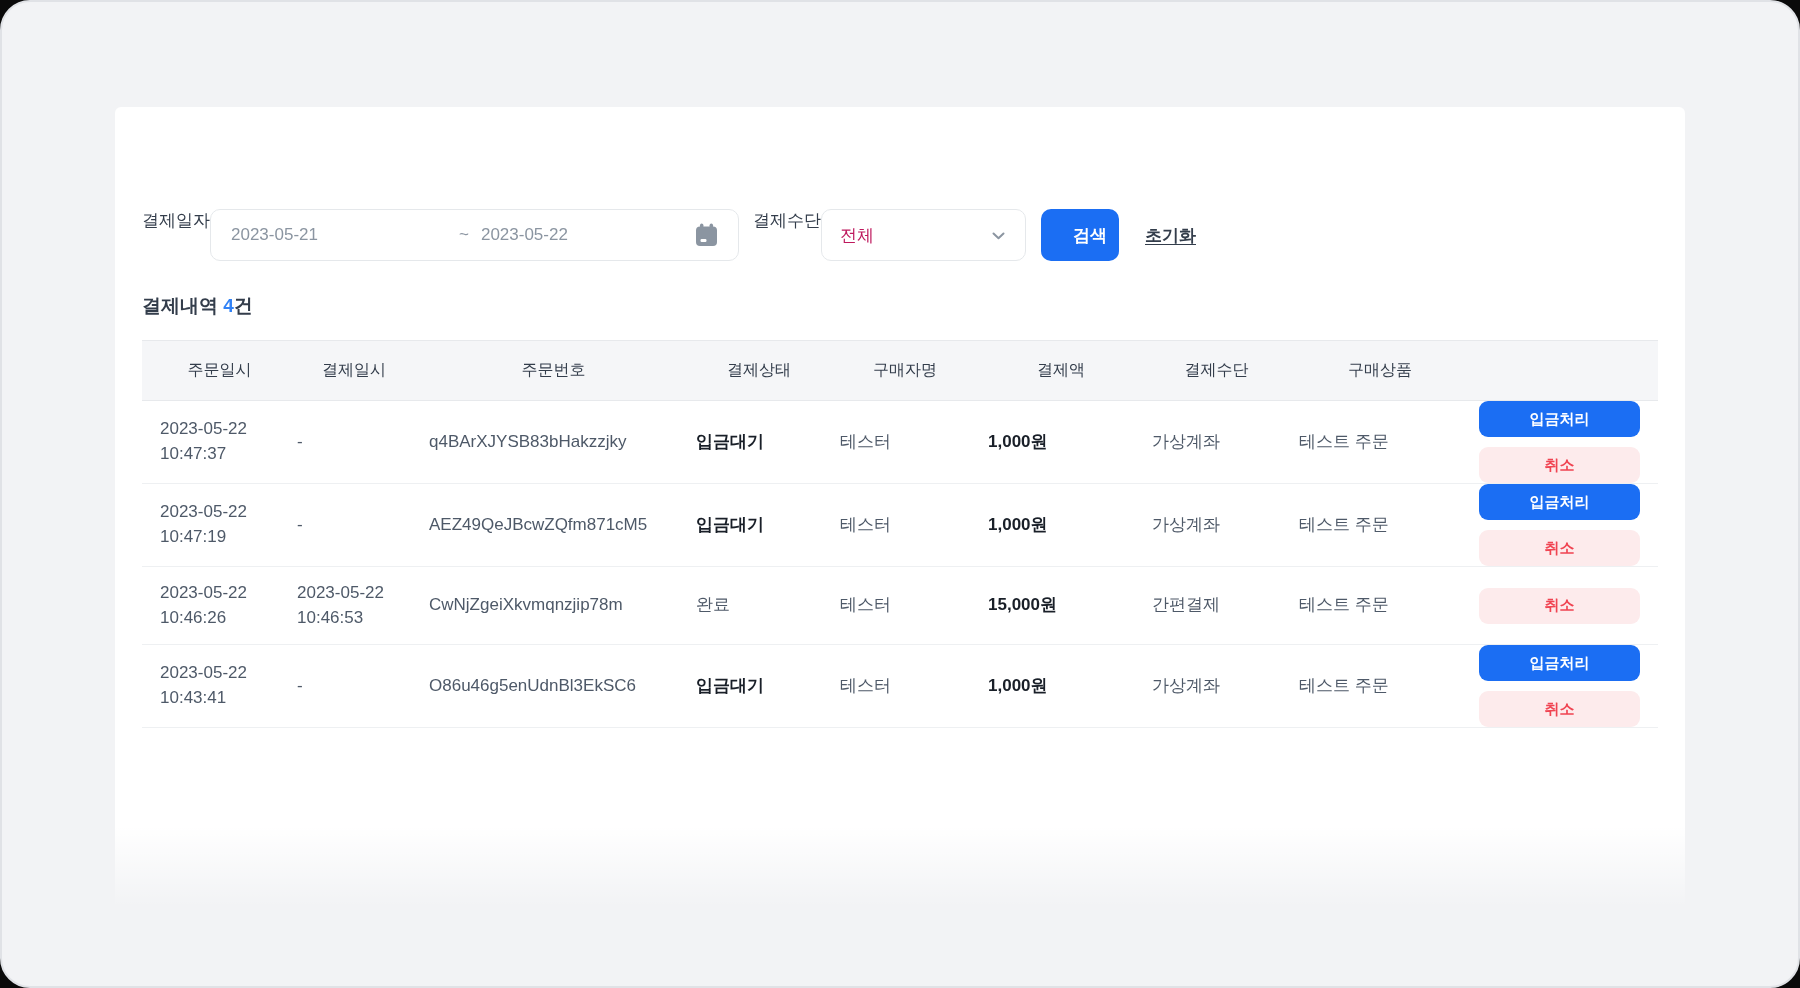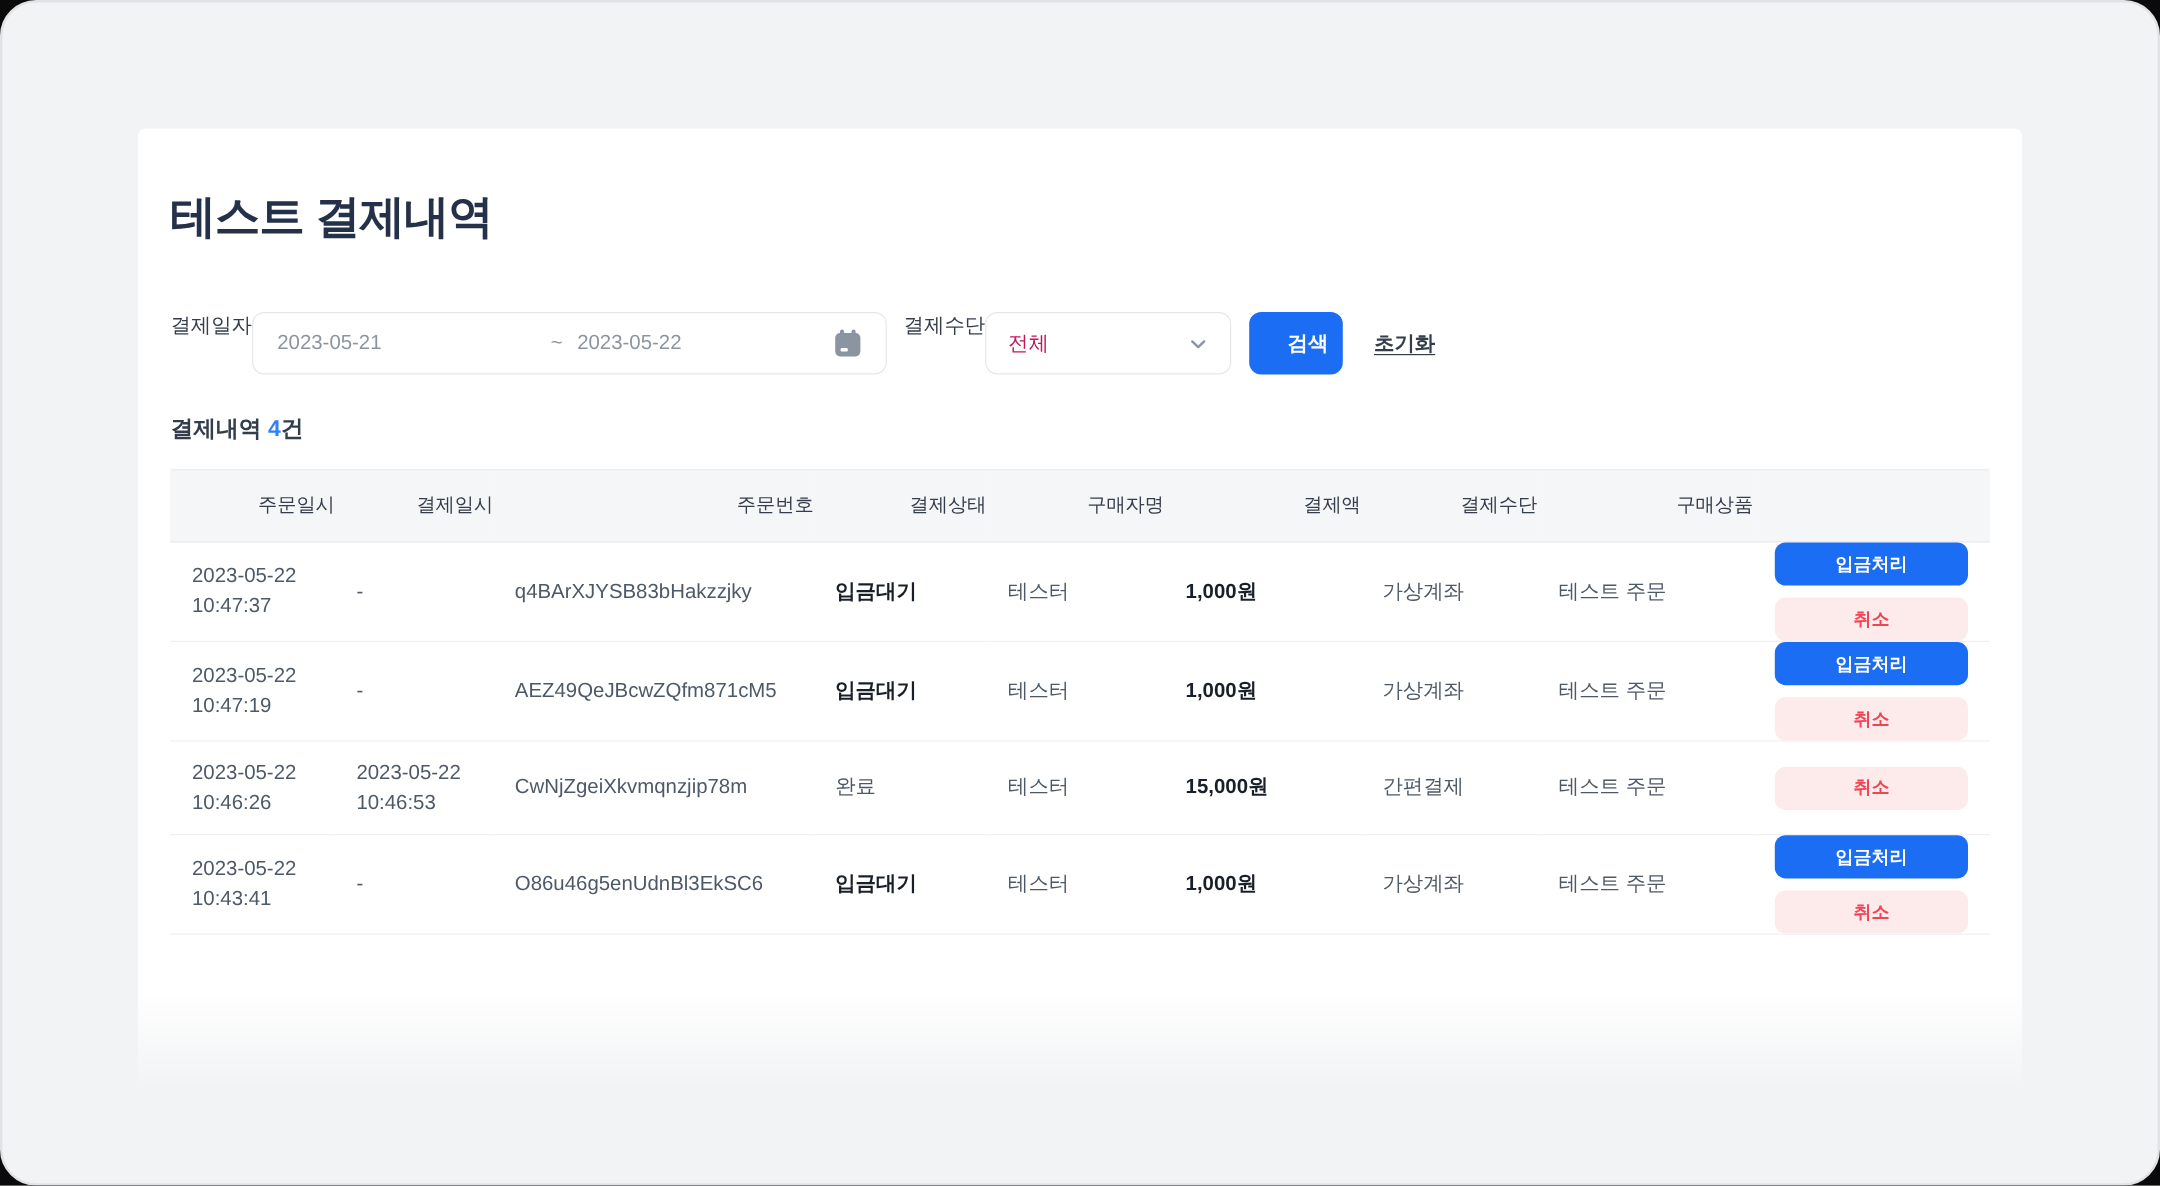--- a/index.html
+++ b/index.html
@@ -65,21 +65,21 @@
   .summary .count{color:var(--accent-blue);}
   
   table{
     width:100%;border-collapse:collapse;table-layout:fixed;margin-top:21px;
   }
   thead tr{
     background:#f5f6f8;
     border-top:1px solid #e7e9ec;border-bottom:1px solid #e7e9ec;
   }
   th{
-    height:60px;text-align:right;padding:0 0 0 18px;
+    height:60px;text-align:center;padding:0 0 0 18px;
     font-size:16px;font-weight:500;color:#333d4b;
   }
   tbody tr{border-bottom:1px solid #eef0f2;}
   td{
     height:78px;padding:0 0 0 18px;vertical-align:middle;
     font-size:17px;color:#4e5968;line-height:1.45;
   }
   .strong{font-weight:700;color:#191f28;}
   .amount{font-weight:700;color:#191f28;}
   .actions-cell{padding-right:18px;}
@@ -94,21 +94,20 @@
     background:var(--danger-bg);color:var(--danger-red);font-size:15px;font-weight:600;
     cursor:pointer;font-family:Liberation Serif, serif;
   }
 </style>
 </head>
 <body>
 
 <div class="frame">
   <div class="card">
 
-    <h1 class="page-title">테스트 결제내역</h1>
 
     <div class="filters">
       <div class="filter-group">
         <div class="filter-label">결제일자</div>
         <div class="date-range">
           <span class="date-text date-from">2023-05-21</span>
           <span class="tilde">~</span>
           <span class="date-text">2023-05-22</span>
           <span class="cal-icon">
             <svg width="23" height="24" viewBox="0 0 23 24" fill="none">

